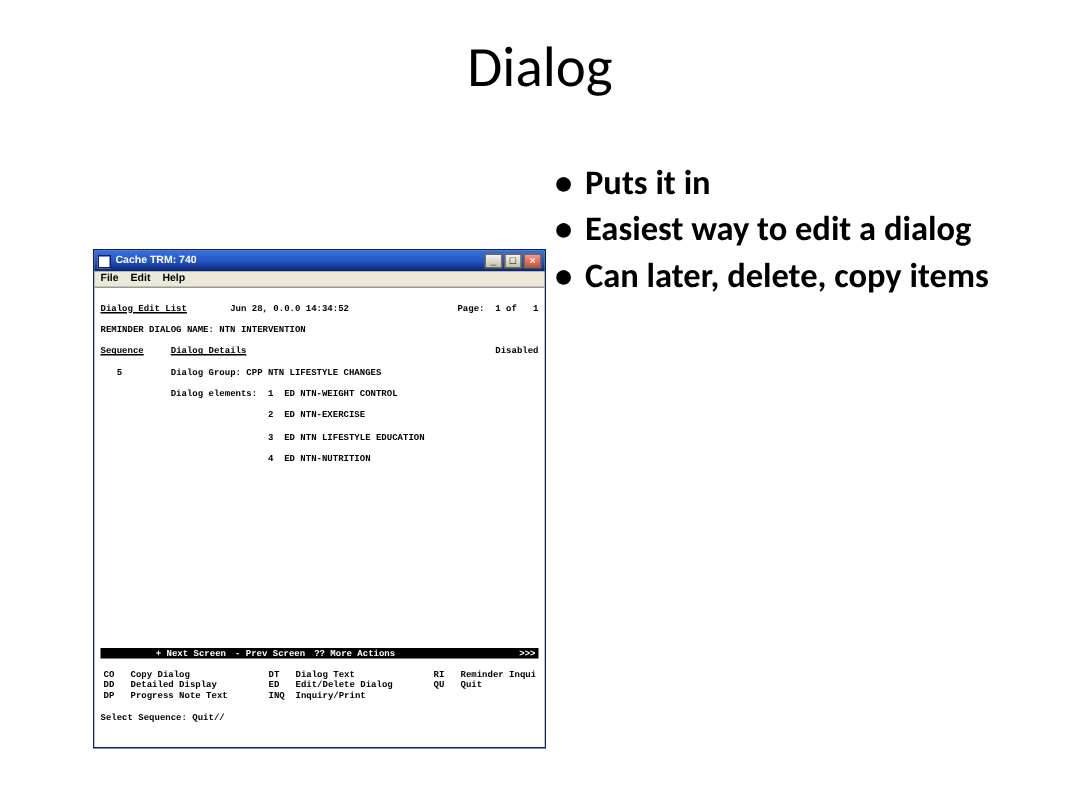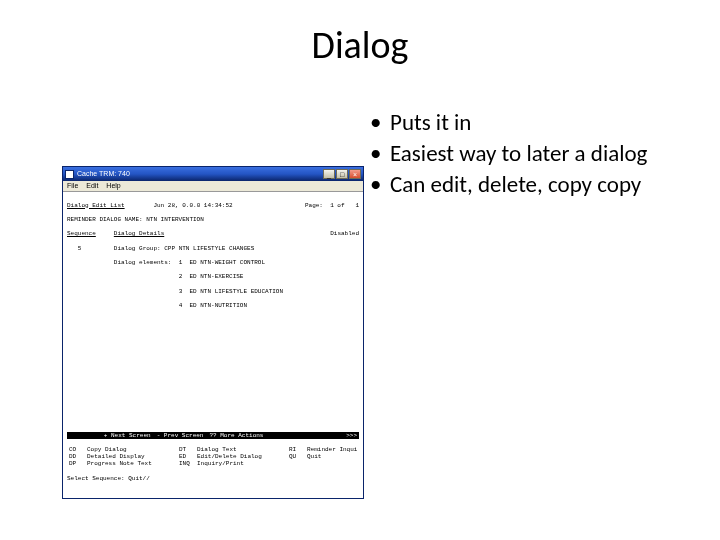--- a/index.html
+++ b/index.html
@@ -15,20 +15,21 @@
     color: #000;
     font-weight: 400;
   }
   .content-row {
     position: absolute;
     top: 108px;
     left: 0;
     width: 720px;
     display: flex;
     align-items: flex-start;
+    font-weight: bold;
   }
   .left-col {
     width: 370px;
     padding-left: 62px;
     padding-top: 58px;
   }
   .right-col {
     width: 330px;
     padding-right: 30px;
   }
@@ -185,19 +186,19 @@
   <span></span><span></span>
 </div>
 <div>Select Sequence: Quit//</div>
         </div>
       </div>
     </div>
 
     <div class="right-col">
       <ul class="bullets">
         <li>Puts it in</li>
-        <li>Easiest way to later a dialog</li>
-        <li>Can edit, delete, copy copy</li>
+        <li>Easiest way to edit a dialog</li>
+        <li>Can later, delete, copy items</li>
       </ul>
     </div>
 
   </div>
 </div>
 
 </body></html>

